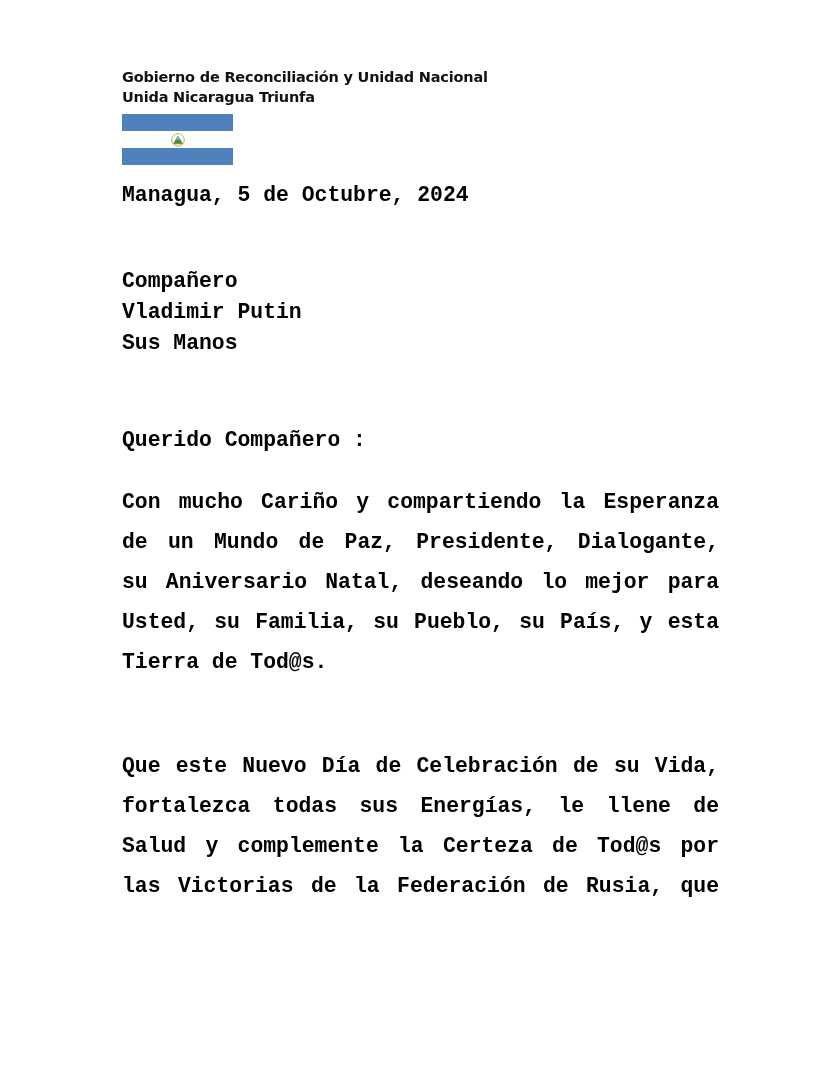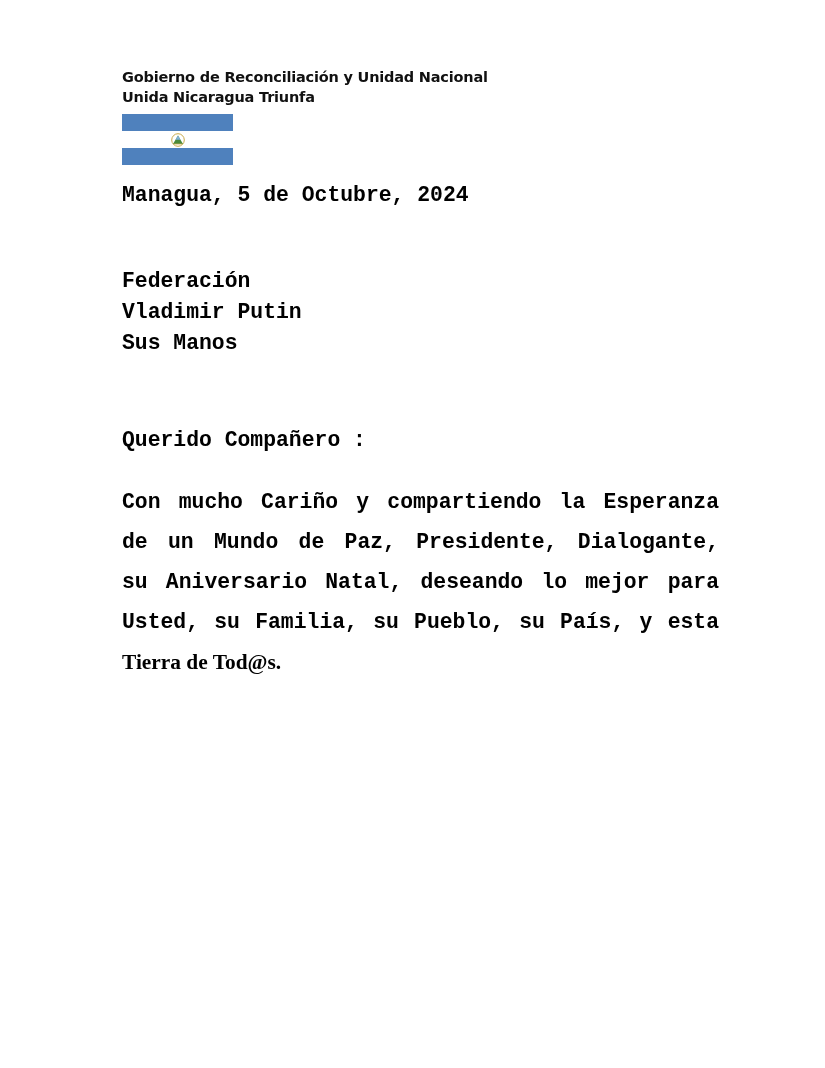--- a/index.html
+++ b/index.html
@@ -85,21 +85,20 @@
     }
     .para .line {
       display: block;
       text-align: justify;
       text-align-last: justify;
       white-space: normal;
       height: 40px;
     }
     .para .line.last {
       text-align-last: left;
-      font-family: Liberation Serif, serif;
     }
     .para1 { top: 482px; }
     .para2 { top: 746px; }
   </style>
 </head>
 <body>
 
 <div class="page">
 
   <div class="letterhead">
@@ -116,29 +115,35 @@
         <polygon points="8,2.5 10.5,6.8 5.5,6.8" fill="#7fb0d8"></polygon>
         <line x1="3.5" y1="11" x2="12.5" y2="11" stroke="#c8a94a" stroke-width="0.8"></line>
       </svg>
     </div>
     <div class="stripe blue"></div>
   </div>
 
   <div class="date mono">Managua, 5 de Octubre, 2024</div>
 
   <div class="recipient mono">
-    <div>Federación</div>
+    <div>Compañero</div>
     <div>Vladimir Putin</div>
     <div>Sus Manos</div>
   </div>
 
   <div class="salutation mono">Querido Compañero :</div>
 
   <div class="para para1 mono">
     <span class="line">Con mucho Cariño y compartiendo la Esperanza</span>
     <span class="line">de un Mundo de Paz, Presidente, Dialogante,</span>
     <span class="line">su Aniversario Natal, deseando lo mejor para</span>
     <span class="line">Usted, su Familia, su Pueblo, su País, y esta</span>
     <span class="line last">Tierra de Tod@s.</span>
   </div>
 
+  <div class="para para2 mono">
+    <span class="line">Que este Nuevo Día de Celebración de su Vida,</span>
+    <span class="line">fortalezca todas sus Energías, le llene de</span>
+    <span class="line">Salud y complemente la Certeza de Tod@s por</span>
+    <span class="line">las Victorias de la Federación de Rusia, que</span>
+  </div>
 
 </div>
 
 </body></html>

